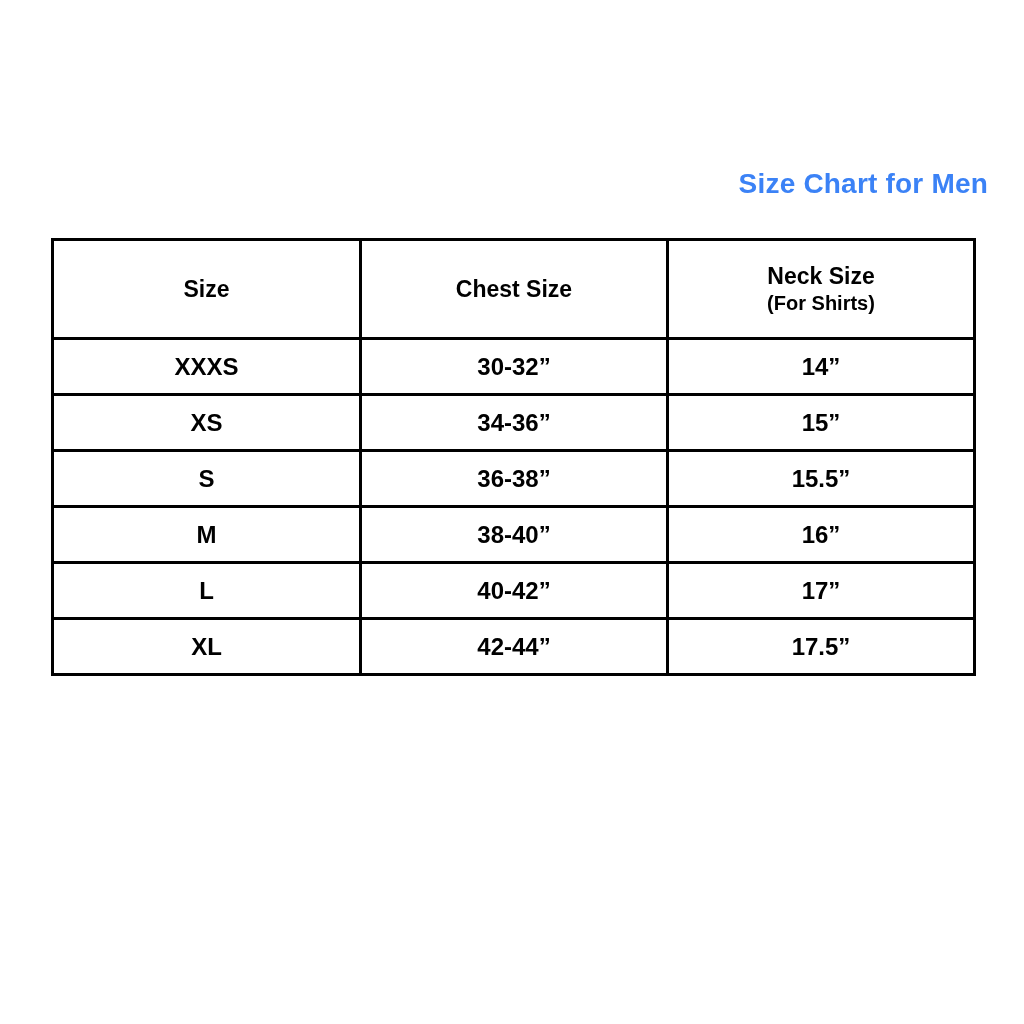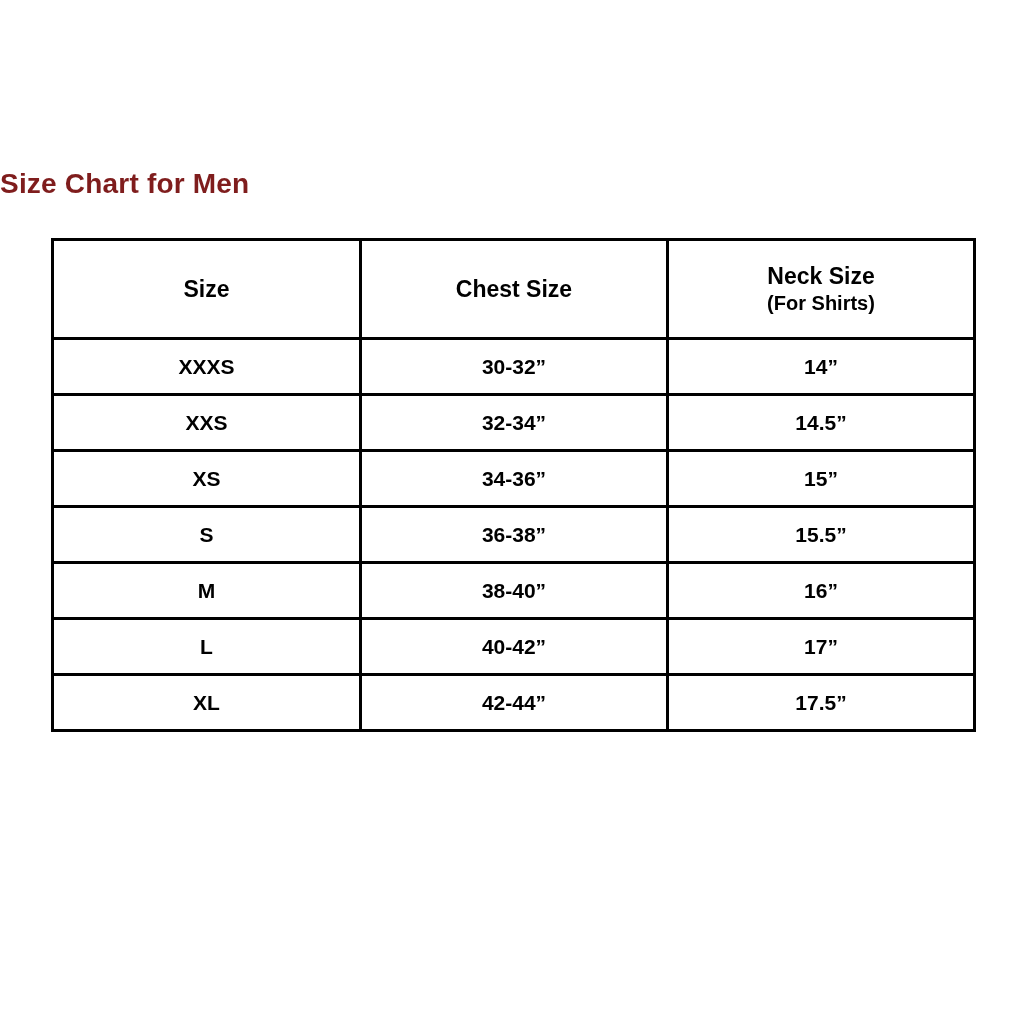--- a/index.html
+++ b/index.html
@@ -18,25 +18,25 @@
     position: relative;
     width: 1024px;
     height: 1024px;
     box-sizing: border-box;
   }
   .chart-title {
     position: absolute;
     top: 168px;
     left: 0;
     width: 988px;
-    text-align: left;
+    text-align: right;
     font-size: 28px;
     font-weight: bold;
     letter-spacing: 0.2px;
-    color: #7f1d1d;
+    color: #3b82f6;
   }
   .table-wrap {
     position: absolute;
     top: 238px;
     left: 51px;
     width: 985px;
   }
   table.size-table {
     border-collapse: collapse;
     width: 922px;
@@ -50,21 +50,21 @@
     font-weight: bold;
     color: #000000;
   }
   table.size-table th {
     font-size: 23px;
     height: 96px;
     line-height: 1.25;
     padding: 0 6px;
   }
   table.size-table td {
-    font-size: 21px;
+    font-size: 24px;
     height: 53px;
     padding: 0 6px;
   }
   col.c-size { width: 308px; }
   col.c-chest { width: 307px; }
   col.c-neck { width: 307px; }
   .th-sub {
     display: block;
     font-size: 20px;
     font-weight: bold;
@@ -98,25 +98,20 @@
           </th>
         </tr>
       </thead>
       <tbody>
         <tr>
           <td>XXXS</td>
           <td>30-32”</td>
           <td>14”</td>
         </tr>
         <tr>
-          <td>XXS</td>
-          <td>32-34”</td>
-          <td>14.5”</td>
-        </tr>
-        <tr>
           <td>XS</td>
           <td>34-36”</td>
           <td>15”</td>
         </tr>
         <tr>
           <td>S</td>
           <td>36-38”</td>
           <td>15.5”</td>
         </tr>
         <tr>

